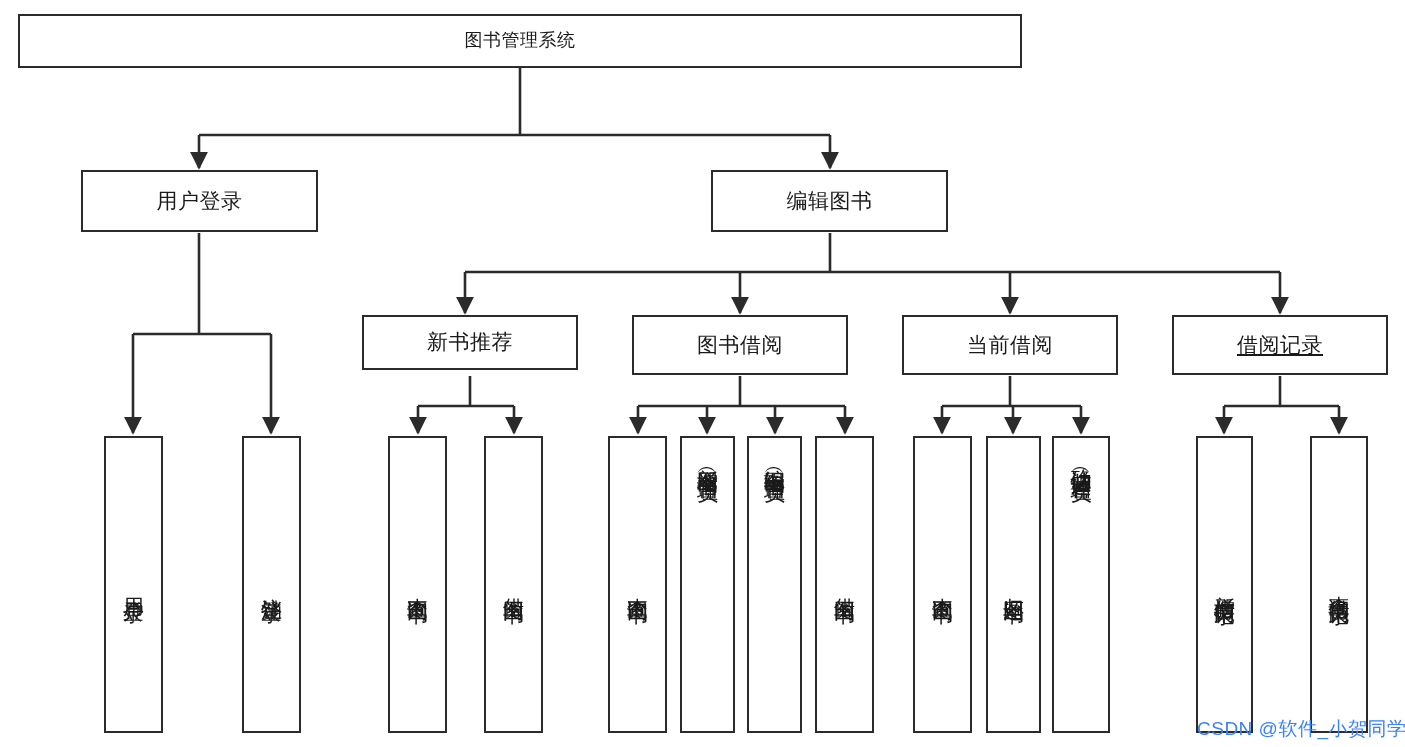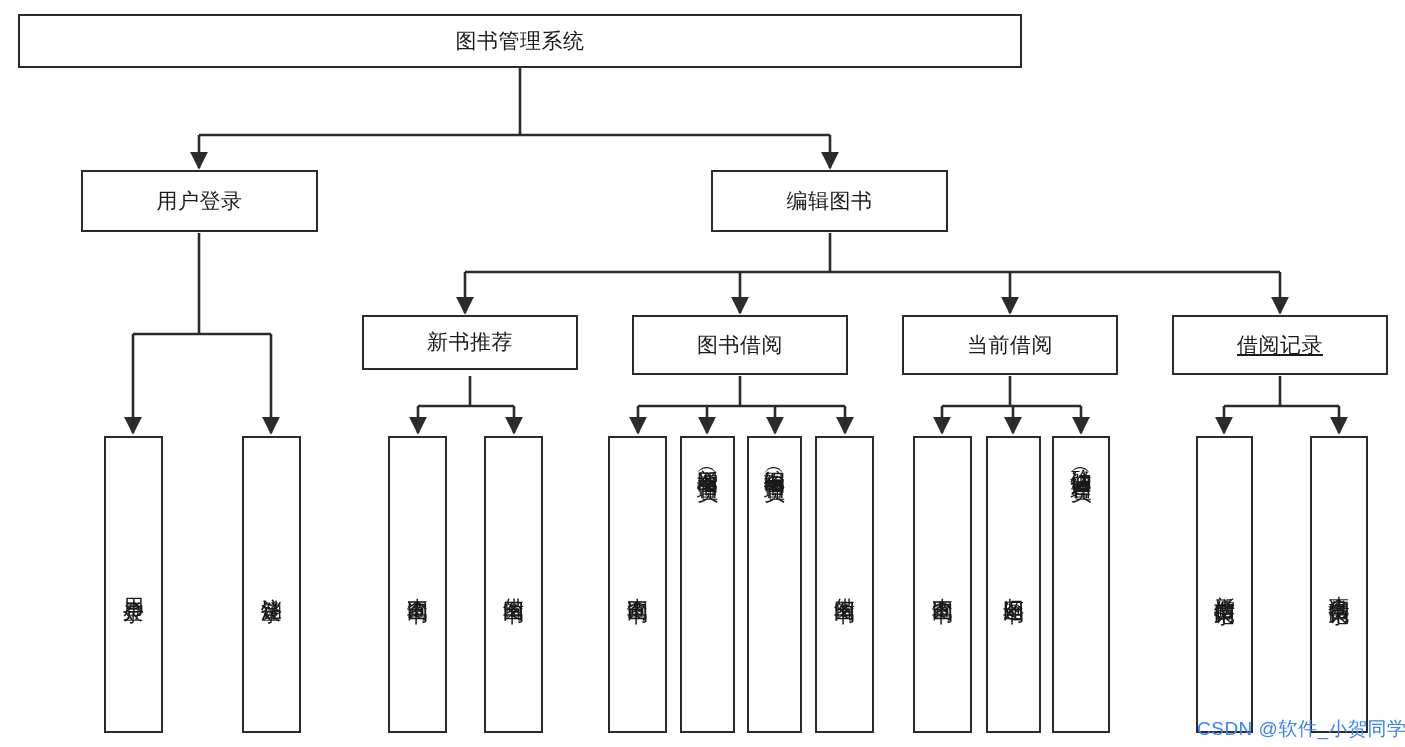--- a/index.html
+++ b/index.html
@@ -39,21 +39,21 @@
     text-align: center;
     line-height: 1.18;
     white-space: nowrap;
   }
   
   .node.horiz .node-label {
     font-size: 21px;
     letter-spacing: 0.5px;
   }
   .node.root .node-label {
-    font-size: 21px;
+    font-size: 18px;
   }
   
   .node.vert {
     align-items: flex-start;
     justify-content: center;
     padding-top: 14px;
   }
   .node.vert .node-label {
     writing-mode: vertical-rl;
     text-orientation: upright;

